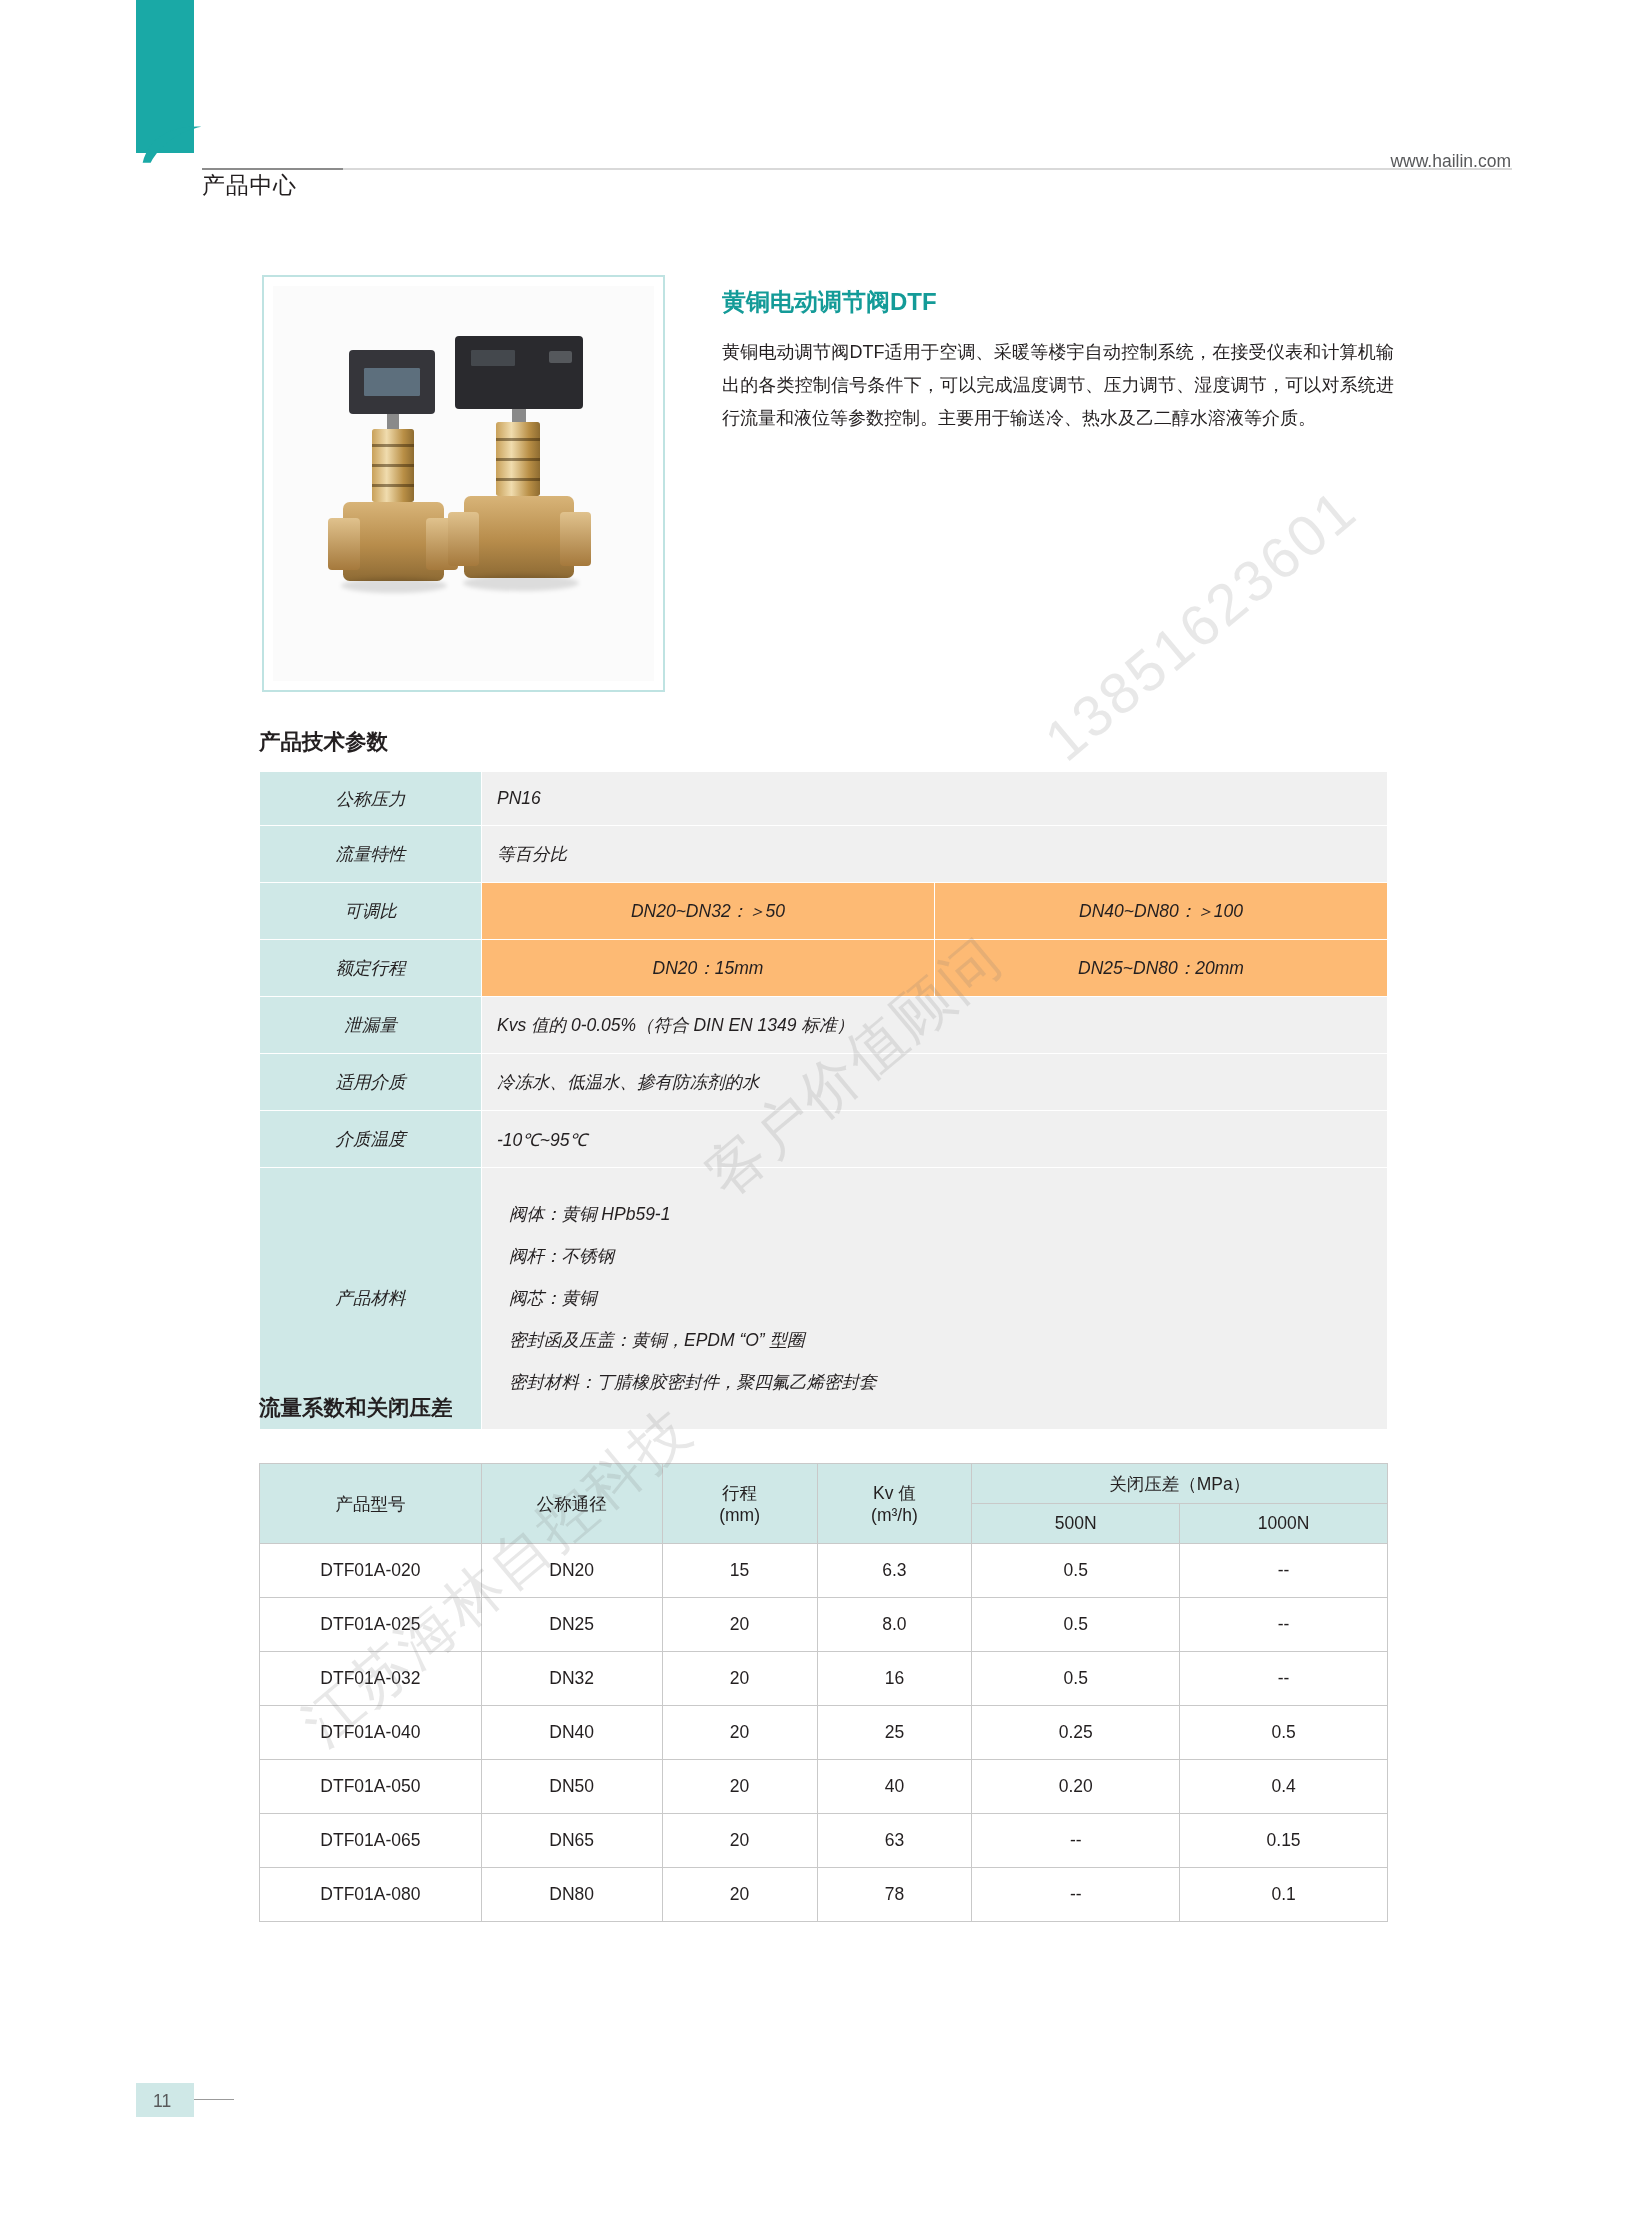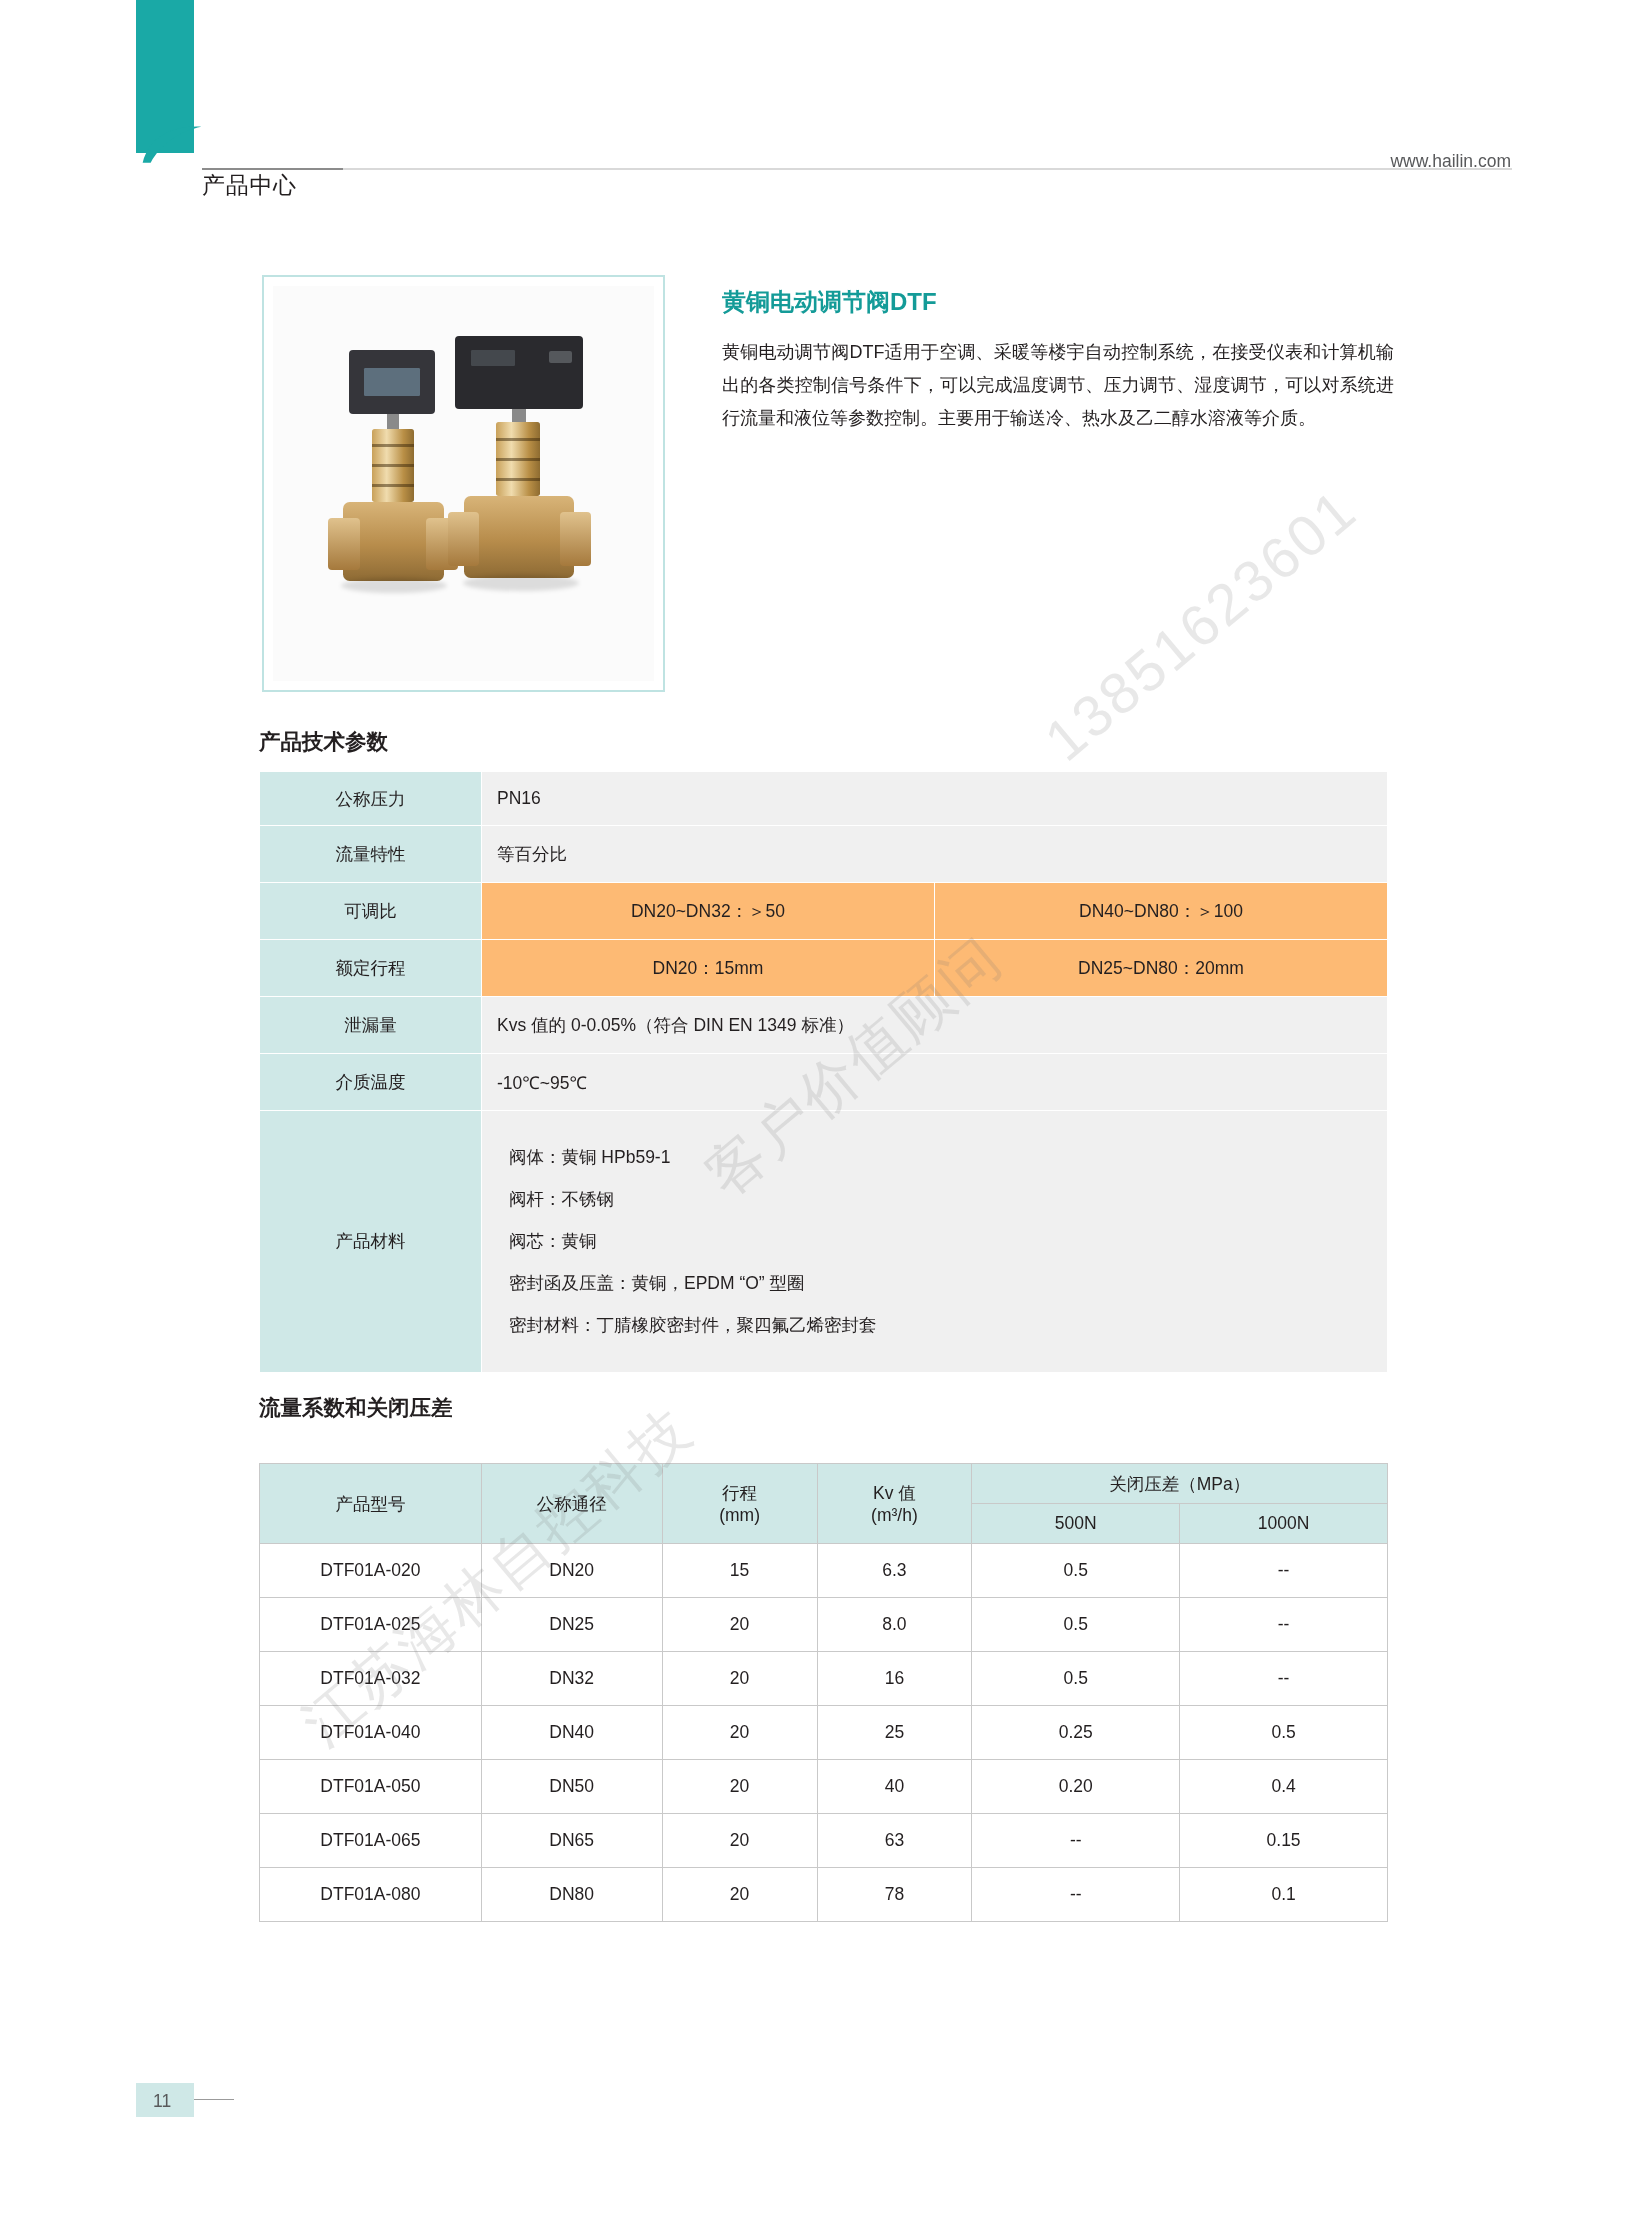--- a/index.html
+++ b/index.html
@@ -84,21 +84,21 @@
   
   .sec-title {
     position: absolute; font-size: 21.5px; font-weight: bold; color: #231f20;
   }
   #sec1 { left: 259px; top: 727px; }
   #sec2 { left: 259px; top: 1393px; }
   
   table { border-collapse: collapse; }
   .spec-table {
     position: absolute; left: 259px; top: 771px; width: 1129px;
-    font-size: 17.5px; color: #231f20;
+    font-size: 17.5px; color: #231f20; font-style: italic;
   }
   .spec-table td {
     border: 1.3px solid #ffffff;
     padding: 16px 15px;
     height: 43px;
     vertical-align: middle;
   }
   .spec-table td.lbl {
     background: #cfe8e7; width: 222px; text-align: center; padding: 0;
   }
@@ -218,20 +218,24 @@
     <tr>
       <td class="lbl">额定行程</td>
       <td class="valc">DN20：15mm</td>
       <td class="valc">DN25~DN80：20mm</td>
     </tr>
     <tr>
       <td class="lbl">泄漏量</td>
       <td class="val" colspan="2">Kvs 值的 0-0.05%（符合 DIN EN 1349 标准）</td>
     </tr>
     <tr>
+      <td class="lbl">适用介质</td>
+      <td class="val" colspan="2">冷冻水、低温水、掺有防冻剂的水</td>
+    </tr>
+    <tr>
       <td class="lbl">介质温度</td>
       <td class="val" colspan="2">-10℃~95℃</td>
     </tr>
     <tr class="spec-mat">
       <td class="lbl">产品材料</td>
       <td class="val" colspan="2">
         <div class="mat-lines">
           <div>阀体：黄铜 HPb59-1</div>
           <div>阀杆：不锈钢</div>
           <div>阀芯：黄铜</div>

